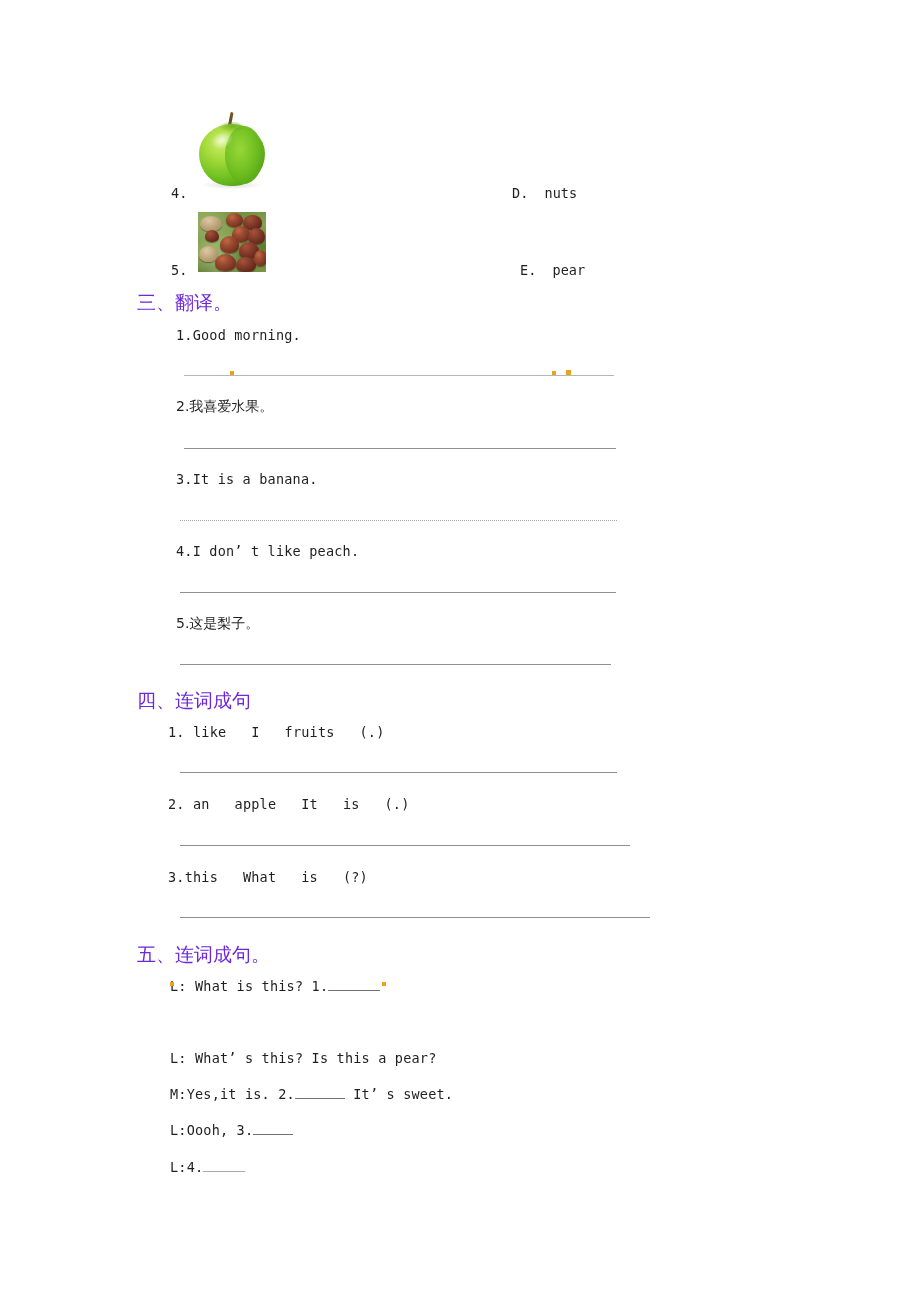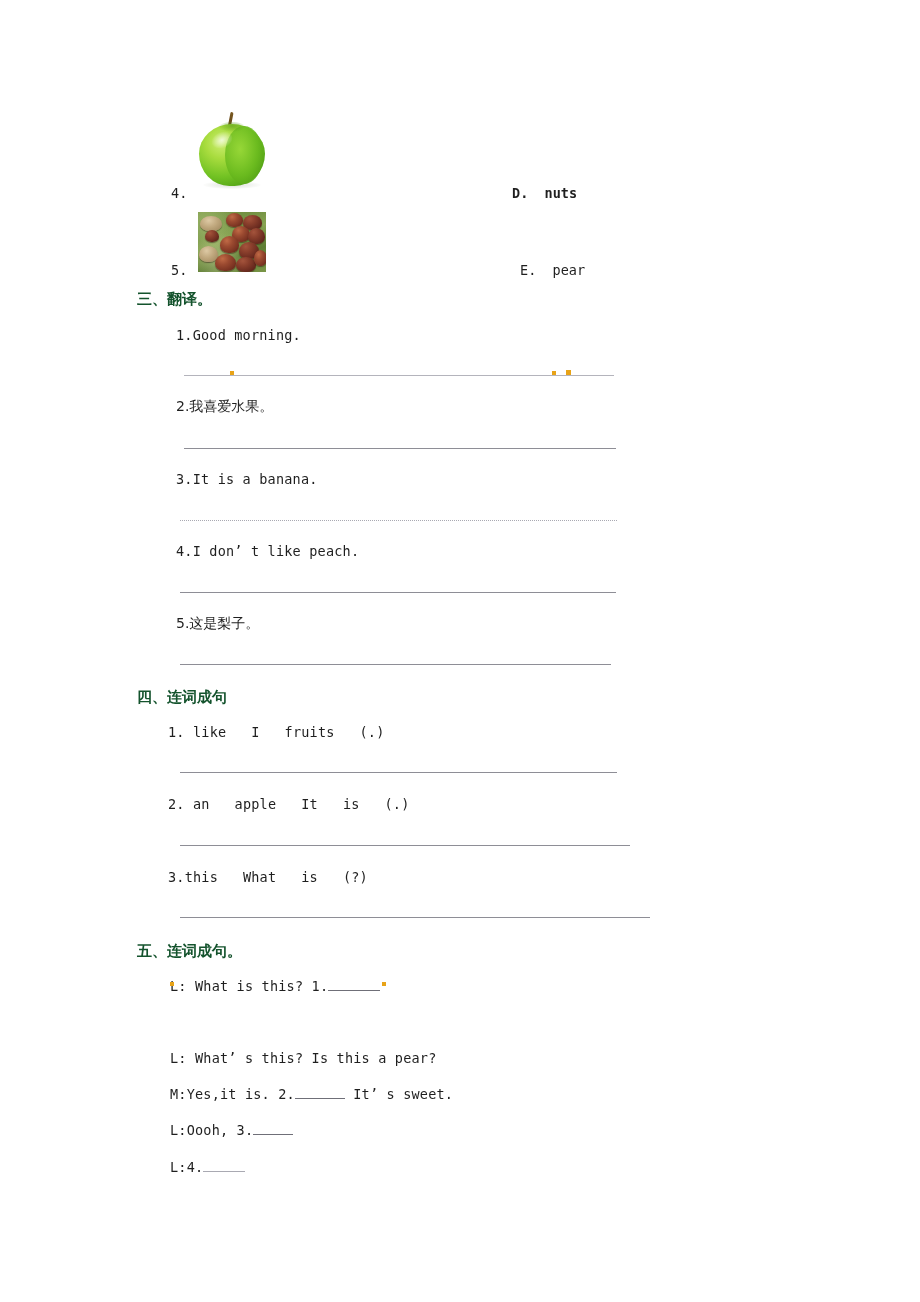--- a/index.html
+++ b/index.html
@@ -23,24 +23,23 @@
   
   .mono {
     font-family: "DejaVu Sans Mono", "Liberation Mono", monospace;
     font-size: 13.5px;
     letter-spacing: 0.2px;
     color: #1f1f1f;
     white-space: pre;
   }
   .cjk-head {
     font-family: "DejaVu Sans", "Liberation Sans", sans-serif;
-    font-size: 15px;
-    color: #14532d;
-    white-space: pre;
-    font-weight: bold;
+    font-size: 19px;
+    color: #6d28d9;
+    white-space: pre;
   }
   .cjk-body {
     font-family: "DejaVu Sans", "Liberation Sans", sans-serif;
     font-size: 14px;
     color: #1f1f1f;
     white-space: pre;
   }
 
   .abs { position: absolute; }
 
@@ -167,21 +166,21 @@
     <div class="apple-shadow"></div>
     <div class="apple-stem"></div>
     <div class="apple-body"></div>
     <div class="apple-lobe"></div>
     <div class="apple-dimple"></div>
     <div class="apple-gloss"></div>
   </div>
 
   <div class="abs match-num" style="left:171px; top:185px;">4.</div>
 
-  <div class="abs option" style="left:512px; top:185px;font-weight:bold;">D.  nuts</div>
+  <div class="abs option" style="left:512px; top:185px;">D.  nuts</div>
 
   <div class="pic nuts-wrap" style="left:198px; top:212px;">
     <div class="nuts-bg"></div>
     <div class="nut pale" style="left:2px;  top:4px;  width:22px; height:15px;"></div>
     <div class="nut lite" style="left:28px; top:1px;  width:17px; height:14px;"></div>
     <div class="nut" style="left:45px; top:3px;  width:19px; height:15px;"></div>
     <div class="nut lite" style="left:34px; top:14px; width:18px; height:16px;"></div>
     <div class="nut" style="left:50px; top:16px; width:17px; height:16px;"></div>
     <div class="nut lite" style="left:22px; top:24px; width:19px; height:17px;"></div>
     <div class="nut" style="left:41px; top:30px; width:20px; height:17px;"></div>

